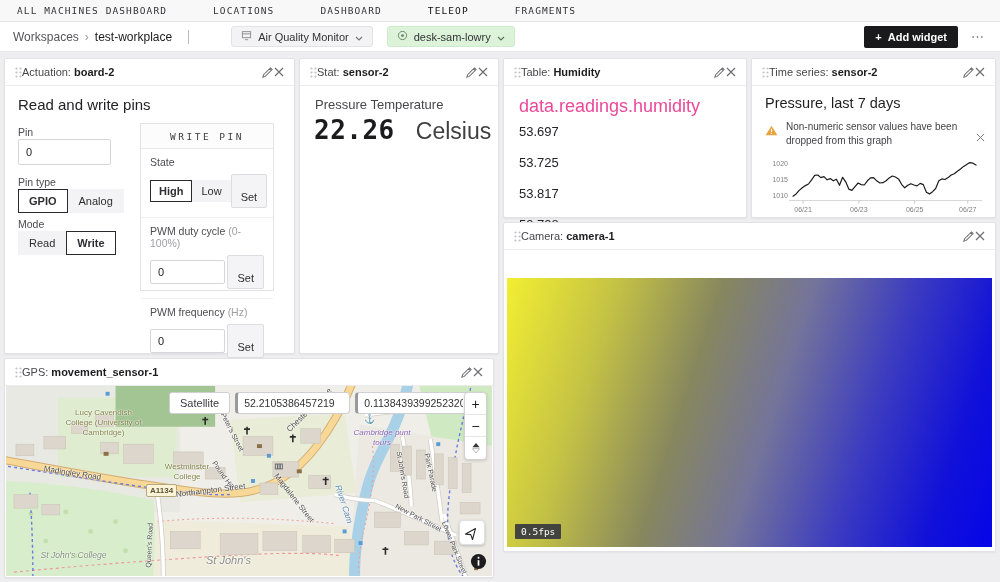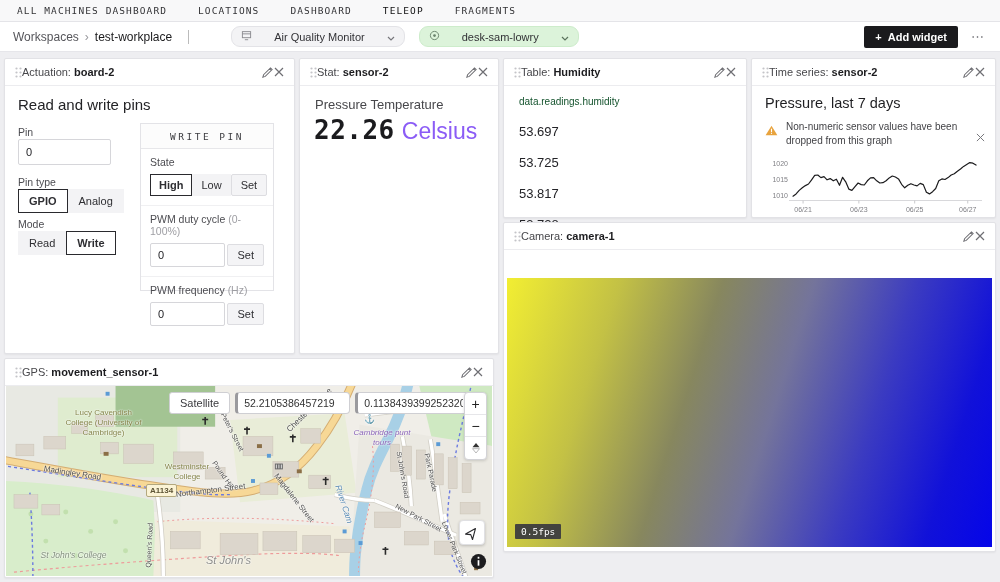--- a/index.html
+++ b/index.html
@@ -2,32 +2,32 @@
 <html><head>
 <meta charset="utf-8">
 <style>
   *{box-sizing:border-box;margin:0;padding:0}
   html,body{width:1000px;height:582px;overflow:hidden}
   body{font-family:"Liberation Sans",sans-serif;background:#eeeef1;-webkit-font-smoothing:antialiased}
   .screen{position:relative;width:1000px;height:582px;background:#eeeef1}
 
   
   .topnav{position:absolute;top:0;left:0;right:0;height:22px;background:#f8f8f9;border-bottom:1px solid #e4e4e8;
-    display:flex;align-items:center;padding-left:17px;gap:31px;
+    display:flex;align-items:center;padding-left:17px;gap:46px;
     font-family:"DejaVu Sans Mono",monospace;font-size:9.5px;letter-spacing:1.1px;color:#333336}
   .nav-item{cursor:pointer;white-space:nowrap}
   .nav-item.active{font-weight:normal;color:#0f0f10}
 
   
   .toolbar{position:absolute;top:22px;left:0;right:0;height:30px;background:#fff;border-bottom:1px solid #e6e6ea;
     display:flex;align-items:center;padding:0 13px;font-size:12px;color:#3c3c40}
   .crumb-root{color:#55555a}
   .crumb-sep{margin:0 6px;color:#9a9a9f}
   .crumb-cur{font-weight:normal;color:#1a1a1c;border-right:1px solid #bbb;padding-right:16px}
-  .pill{display:flex;align-items:center;gap:22px;height:21px;padding:0 9px;border-radius:9px;font-size:11px;color:#323236;cursor:pointer}
+  .pill{display:flex;align-items:center;gap:6px;height:21px;padding:0 9px;border-radius:3px;font-size:11px;color:#323236;cursor:pointer}
   .pill.gray{background:#f3f3f5;border:1px solid #e3e3e7;margin-left:42px}
   .pill.green{background:#dcf3da;border:1px solid #cdeccb;margin-left:14px}
   .spacer{flex:1}
   .add-widget{display:flex;align-items:center;gap:6px;height:22px;padding:0 11px;background:#1a1a1d;color:#fff;
     font-size:11px;font-weight:bold;border-radius:2px;cursor:pointer;border:none}
   .more-btn{margin-left:13px;margin-right:2px;color:#6a6a6f;font-size:13px;letter-spacing:1px;cursor:pointer}
 
   
   .card{position:absolute;background:#fff;border:1px solid #e2e2e6;border-radius:2px;box-shadow:0 1px 2px rgba(0,0,0,.05)}
   .card-hd{height:27px;border-bottom:1px solid #ececef;display:flex;align-items:center;padding:0 10px;}
@@ -37,40 +37,40 @@
   .hd-ico.edit{margin-left:auto}
   .card-bd{position:absolute;top:27px;left:0;right:0;bottom:0}
 
   .flabel{font-size:10.5px;color:#4c4c51}
   .flabel .hint{color:#9e9ea3}
   .tinput{border:1px solid #d6d6da;border-radius:2px;background:#fff;font-size:11px;color:#232327;padding:0 7px;
     font-family:"Liberation Sans",sans-serif}
   .seg{display:inline-flex;align-items:center;justify-content:center;height:24px;padding:0 10px;font-size:11px;
     background:#f3f3f5;color:#2e2e32;border:1px solid #f3f3f5;cursor:pointer}
   .seg.sel{background:#fff;border:1px solid #2a2a2e;font-weight:bold}
-  .setbtn{height:22px;padding:4px 9px;font-size:11px;color:#2e2e32;background:#f4f4f6;border:1px solid #dddde1;
+  .setbtn{height:22px;padding:16px 9px;font-size:11px;color:#2e2e32;background:#f4f4f6;border:1px solid #dddde1;
     border-radius:2px;cursor:pointer}
 
   
   .act-head{position:absolute;left:13px;top:10px;font-size:15px;color:#232326}
   .wp-panel{position:absolute;left:135px;top:37px;width:134px;height:168px;border:1px solid #e3e3e7}
   .wp-hd{height:25px;border-bottom:1px solid #e7e7ea;background:#fcfcfc;display:flex;align-items:center;justify-content:center;
     font-family:"DejaVu Sans Mono",monospace;font-size:9.5px;letter-spacing:2.5px;color:#3c3c40}
   .wp-sec{padding:7px 9px 9px;border-bottom:1px solid #f0f0f2}
   .wp-sec:last-child{border-bottom:none}
   .wp-row{display:flex;align-items:center;margin-top:6px}
 
   
   .stat-label{position:absolute;left:15px;top:11px;font-size:13px;color:#47474b}
   .stat-line{position:absolute;left:14px;top:29px;display:flex;align-items:baseline}
   .stat-value{font-family:"DejaVu Sans Mono",monospace;font-weight:bold;font-size:26px;color:#1b1b1e;letter-spacing:.5px}
-  .stat-unit{font-size:23px;color:#8b5cf6;margin-left:7px}
-
-  
-  .tbl-col{position:absolute;left:15px;top:10px;font-size:10px;color:#14532d}
+  .stat-unit{font-size:23px;color:#404040;margin-left:21px}
+
+  
+  .tbl-col{position:absolute;left:15px;top:10px;font-size:18px;color:#ec4899}
   .tbl-rows{position:absolute;left:15px;top:38px;font-size:13px;color:#242428;display:flex;flex-direction:column;gap:16px}
 
   
   .ts-head{position:absolute;left:13px;top:9px;font-size:14.5px;color:#1f1f22}
   .ts-warn{position:absolute;left:13px;top:34px;right:10px;display:flex;gap:8px;align-items:flex-start}
   .ts-warn-txt{font-size:10px;color:#434347;line-height:1.4;width:172px}
   .ts-warn-x{margin-left:auto;margin-top:8px;cursor:pointer}
   #ts-chart{position:absolute;left:13px;top:68px}
   #ts-chart text{font-family:"Liberation Sans",sans-serif}
 

